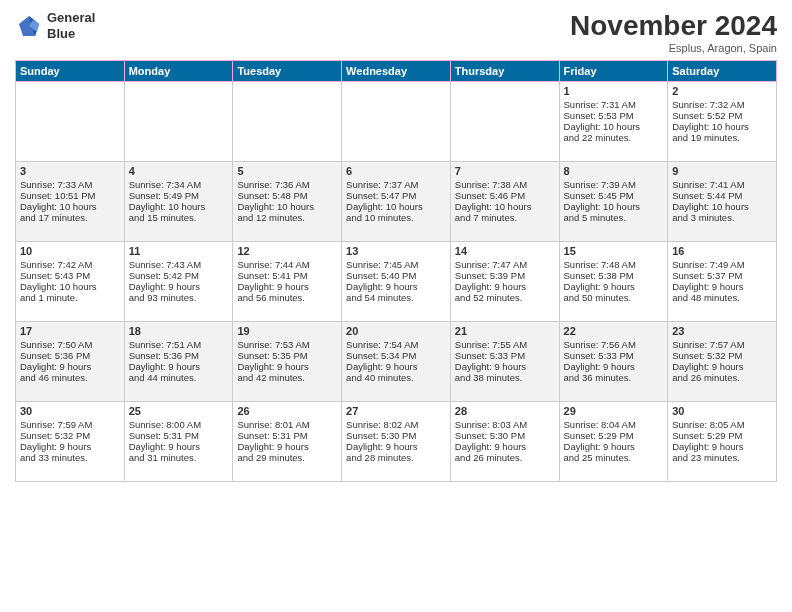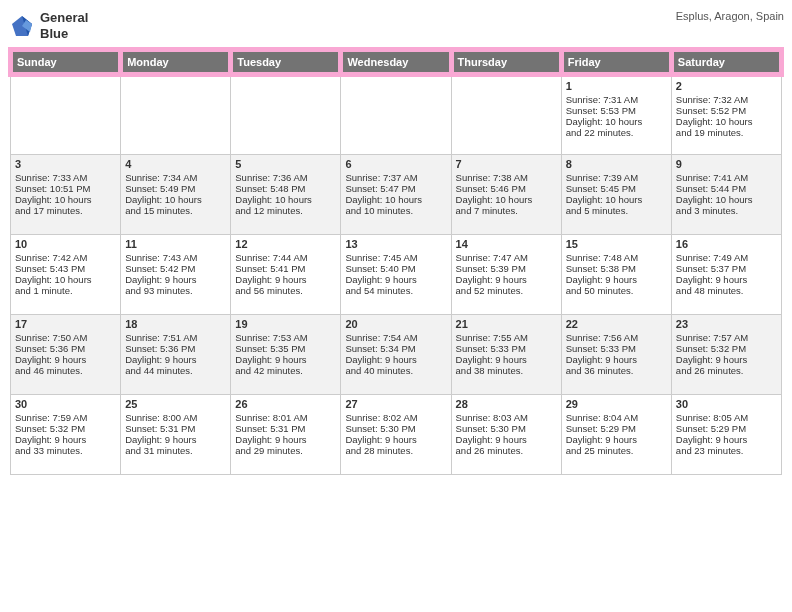--- a/index.html
+++ b/index.html
@@ -6,21 +6,21 @@
     body {
       font-family: Arial, sans-serif;
       background: #fff;
       width: 792px;
       height: 612px;
       overflow: hidden;
     }
     .page {
       width: 792px;
       height: 612px;
-      padding: 10px 8px;
+      padding: 10px 15px;
     }
     .header {
       display: flex;
       justify-content: space-between;
       align-items: flex-start;
       margin-bottom: 6px;
     }
     .logo {
       display: flex;
       align-items: center;
@@ -47,27 +47,27 @@
     .subtitle {
       font-size: 11px;
       color: #555;
     }
     .calendar-table {
       width: 100%;
       border-collapse: collapse;
       table-layout: fixed;
     }
     .calendar-table th {
-      background-color: #737373;
+      background-color: #0369a1;
       color: #fff;
       font-size: 11px;
       font-weight: bold;
       text-align: left;
       padding: 4px 4px;
-      border: 5px solid #f9a8d4;
+      border: 1px solid #f9a8d4;
     }
     .calendar-table td {
       border: 1px solid #ccc;
       vertical-align: top;
       padding: 3px 4px;
       font-size: 9.5px;
       color: #333;
       background: #fff;
       height: 80px;
     }
@@ -98,20 +98,21 @@
         <polygon points="14,4 24,12 20,24 8,24 4,12" fill="#4472C4"></polygon>
         <polygon points="14,4 24,12 20,24" fill="#2255AA"></polygon>
         <polygon points="18,8 24,12 22,20 14,14" fill="#6699DD"></polygon>
       </svg>
       <div class="logo-text">
         <div>General</div>
         <div>Blue</div>
       </div>
     </div>
     <div class="title-area">
+      <div class="month-title">November 2024</div>
       <div class="subtitle">Esplus, Aragon, Spain</div>
     </div>
   </div>
 
   <table class="calendar-table">
     <thead>
       <tr>
         <th>Sunday</th>
         <th>Monday</th>
         <th>Tuesday</th>

